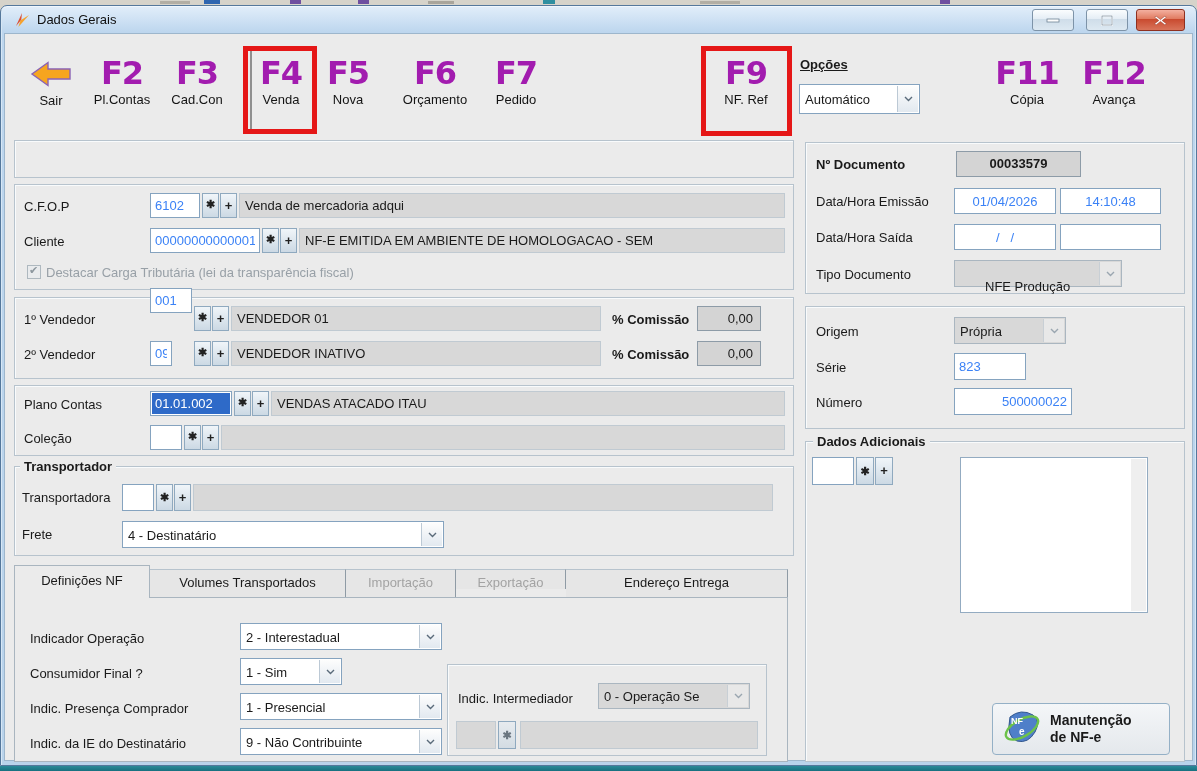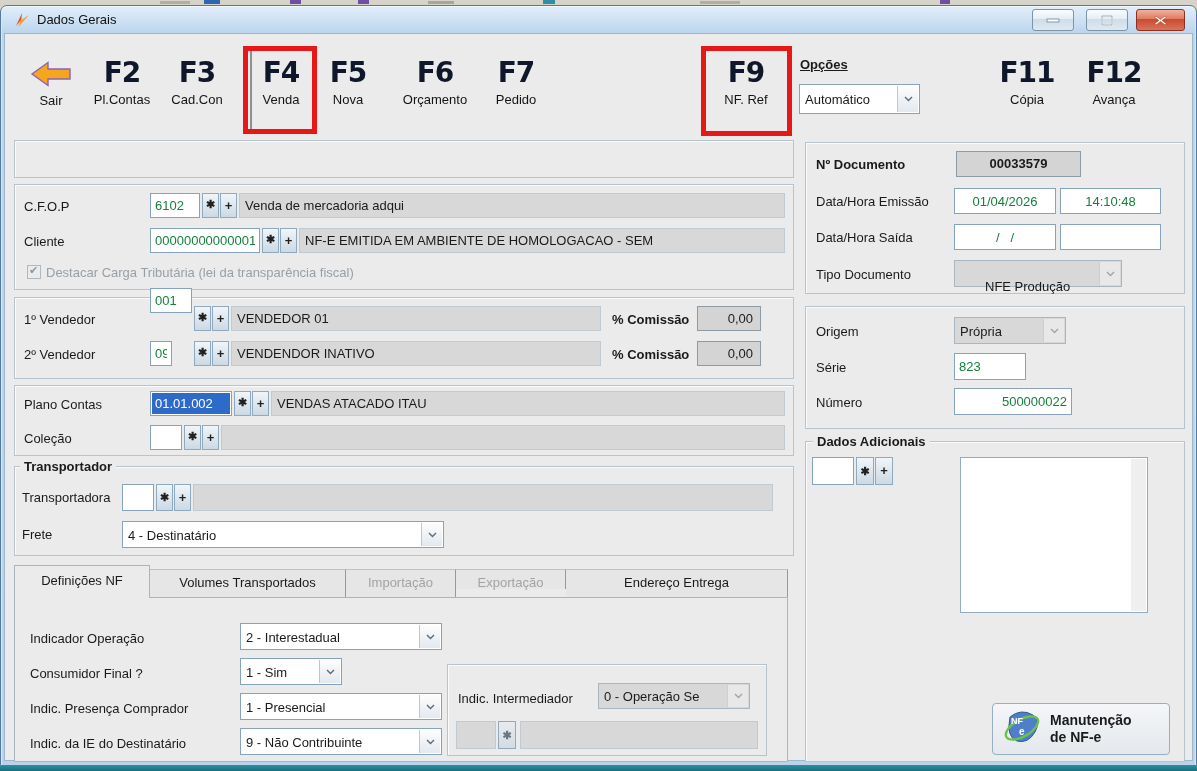--- a/index.html
+++ b/index.html
@@ -11,31 +11,31 @@
   .win{background:linear-gradient(#e2eefa,#bdd6ee 26px,#b9d3eb);border:1px solid #55789c;
        border-radius:7px 7px 0 0;box-shadow:inset 0 1px 0 #f0f7fd, inset 1px 0 0 #d7e7f5, inset -1px 0 0 #d7e7f5;}
   .title{font-size:13px;color:#101010;}
   .winbtn{border:1px solid #7d93a8;border-radius:3px;background:linear-gradient(#fbfdfe,#e4edf5 45%,#cfdde9 46%,#dde9f2);
           display:flex;align-items:center;justify-content:center;cursor:pointer;}
   .winbtn.close{background:linear-gradient(#f3b0a0,#e07a5f 45%,#c94a2f 46%,#d9745a);border-color:#8e3020;}
   .client{background:#ebebeb;border:1px solid #9db6cc;}
   .bottom-strip{background:linear-gradient(#2a8a99,#17707f);}
   
   .tool{position:absolute;text-align:center;cursor:pointer;}
-  .fkey{display:block;font-family:"DejaVu Sans",sans-serif;font-weight:700;font-size:28px;
-        line-height:34px;color:#0f172a;letter-spacing:-1px;}
+  .fkey{display:block;font-family:"DejaVu Sans",sans-serif;font-weight:700;font-size:32px;
+        line-height:34px;color:#a21caf;letter-spacing:-1px;}
   .flabel{display:block;font-size:13px;color:#141414;margin-top:2px;white-space:nowrap;}
   .annotation{border:5px solid #e51717;z-index:60;pointer-events:none;}
   .sep{background:#8f8f8f;}
   
   .lbl{position:absolute;white-space:nowrap;}
   .b{font-weight:bold;}
   .gray{color:#98a0a7;}
   .txt{position:absolute;box-sizing:border-box;background:#fff;border:1px solid #85a3bf;
-       font-family:"Liberation Sans",sans-serif;font-size:13px;padding:0 4px;color:#15803d;}
+       font-family:"Liberation Sans",sans-serif;font-size:13px;padding:0 4px;color:#3b82f6;}
   input.txt{outline:none;}
   .center{text-align:center;} .right{text-align:right;}
   .sel{background:#2e6ac8;color:#fff;box-shadow:inset 0 0 0 1px #fff;}
   .ro{position:absolute;box-sizing:border-box;background:#d8d8d8;border:1px solid #c0cad2;
       font-size:13px;padding:4px 5px 0;white-space:nowrap;overflow:hidden;}
   .ro.dark{border-color:#8d9ba7;background:#d4d4d4;}
   .sbtn{position:absolute;box-sizing:border-box;background:linear-gradient(#f0f5f9,#ccd9e4);
         border:1px solid #8fa9bf;font-weight:bold;font-size:13px;text-align:center;
         padding-top:4px;cursor:pointer;color:#222;}
   .sbtn.dis{color:#6b7680;background:linear-gradient(#e7ebef,#d3dce3);}
@@ -192,21 +192,21 @@
   <div class="sbtn" style="left:194px;top:306px;width:17px;height:25px;font-size:11px;">✱</div>
   <div class="sbtn" style="left:212px;top:306px;width:17px;height:25px;">+</div>
   <div class="ro" style="left:231px;top:306px;width:370px;height:25px;">VENDEDOR 01</div>
   <span class="abs lbl b" style="left:612px;top:312px;">% Comissão</span>
   <div class="ro dark right" style="left:697px;top:306px;width:64px;height:25px;padding-right:7px;">0,00</div>
 
   <span class="abs lbl" style="left:24px;top:347px;">2º Vendedor</span>
   <input class="txt" style="left: 150px; top: 341px; width: 22px; height: 25px;" value="094">
   <div class="sbtn" style="left:194px;top:341px;width:17px;height:25px;font-size:11px;">✱</div>
   <div class="sbtn" style="left:212px;top:341px;width:17px;height:25px;">+</div>
-  <div class="ro" style="left:231px;top:341px;width:370px;height:25px;">VENDENDOR INATIVO</div>
+  <div class="ro" style="left:231px;top:341px;width:370px;height:25px;">VENDEDOR INATIVO</div>
   <span class="abs lbl b" style="left:612px;top:347px;">% Comissão</span>
   <div class="ro dark right" style="left:697px;top:341px;width:64px;height:25px;padding-right:7px;">0,00</div>
 
   <div class="gb" style="left:14px;top:385px;width:780px;height:71px;"></div>
   <span class="abs lbl" style="left:24px;top:397px;">Plano Contas</span>
   <div class="txt sel" style="left:150px;top:391px;width:82px;height:25px;padding-top:4px;">01.01.002</div>
   <div class="sbtn" style="left:234px;top:391px;width:17px;height:25px;font-size:11px;">✱</div>
   <div class="sbtn" style="left:252px;top:391px;width:17px;height:25px;">+</div>
   <div class="ro" style="left:271px;top:391px;width:514px;height:25px;">VENDAS ATACADO ITAU</div>
 

